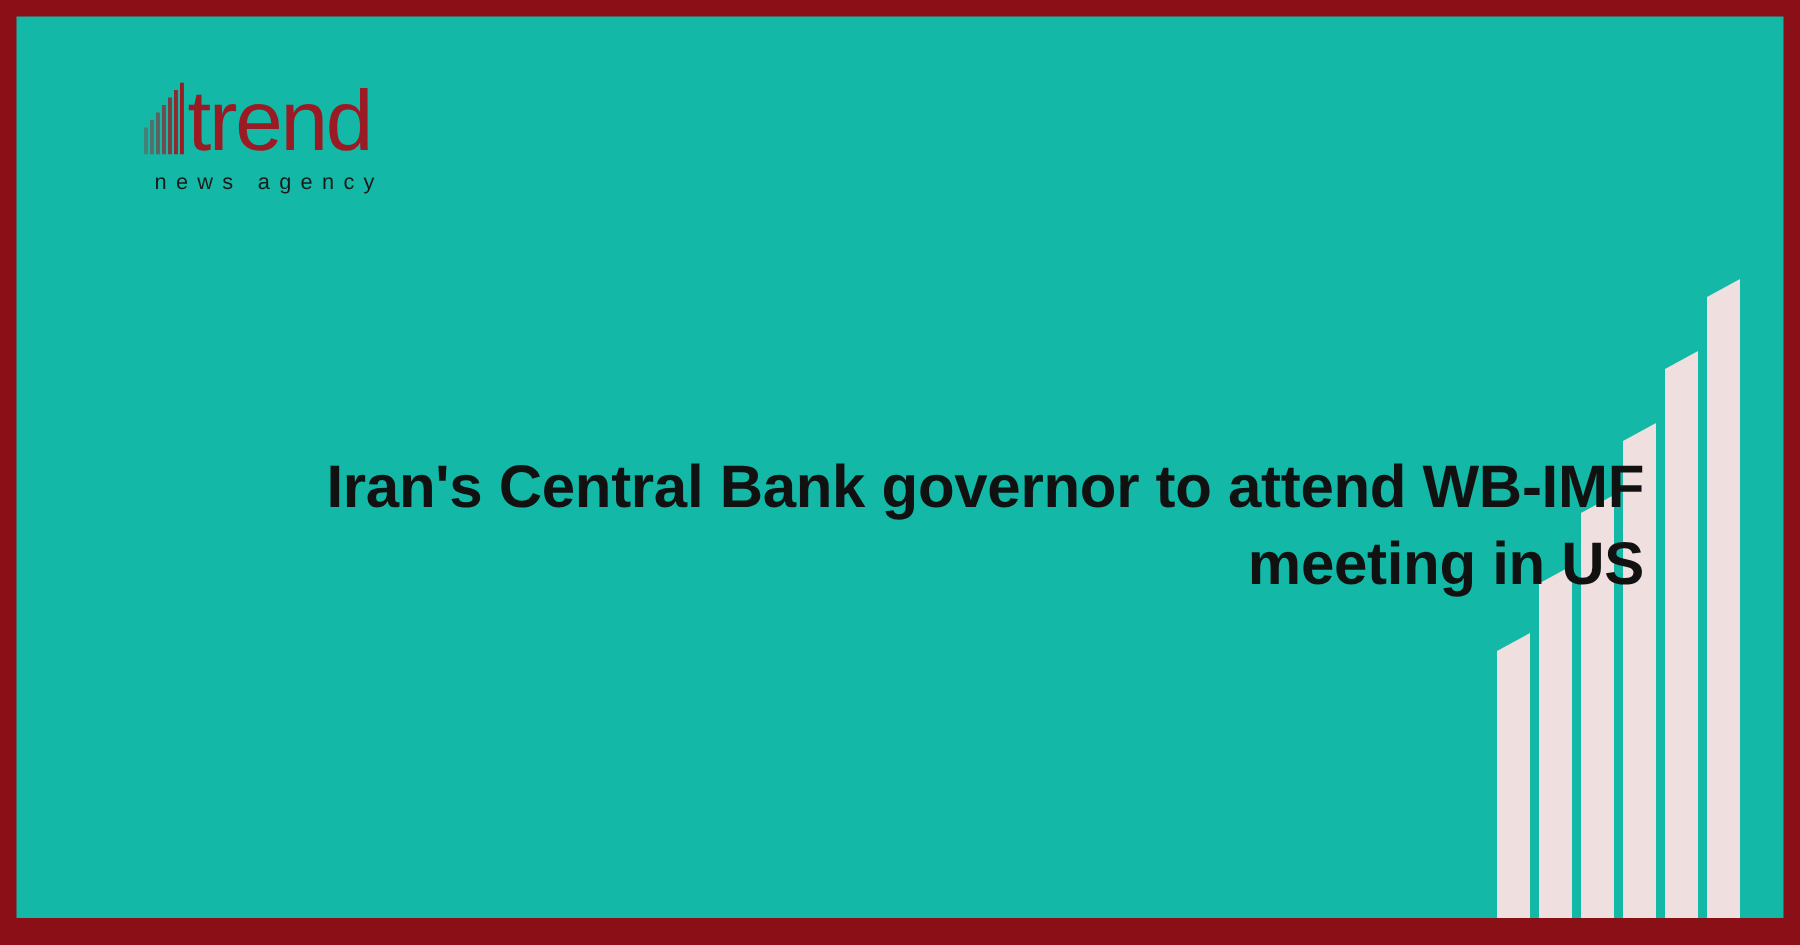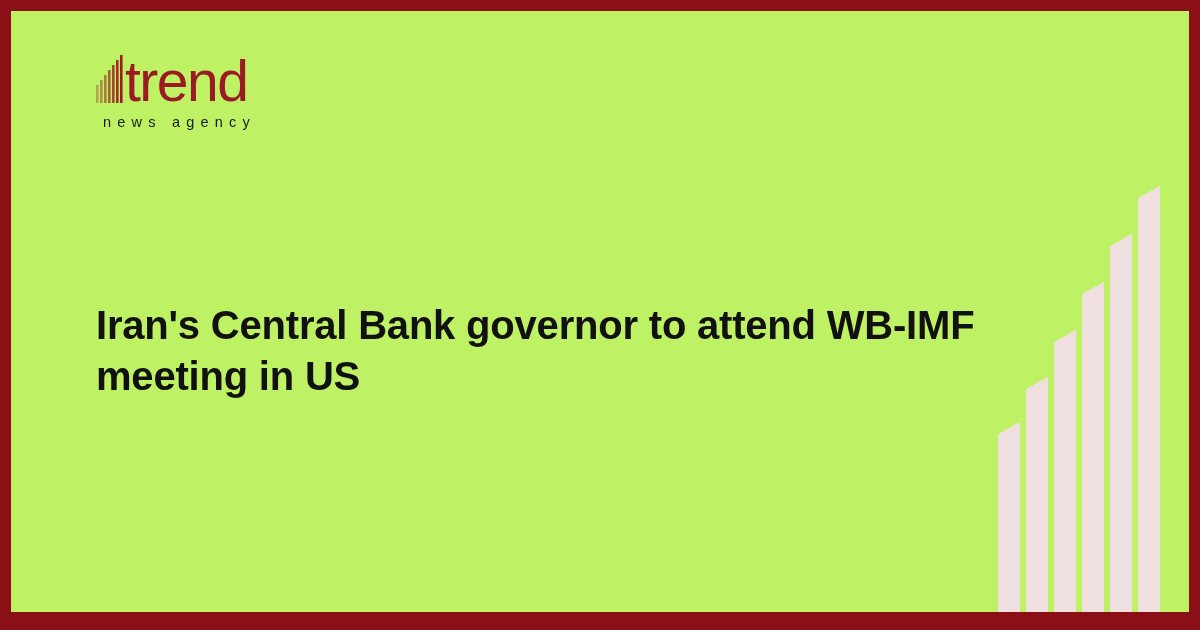--- a/index.html
+++ b/index.html
@@ -25,21 +25,21 @@
 
   
   .canvas {
     position: absolute;
     left: 11px;
     top: 11px;
     right: 11px;
     bottom: 18px;
     width: 1178px;
     height: 601px;
-    background: #bef264;
+    background: #14b8a6;
     overflow: hidden;
   }
 
   
   .watermark {
     position: absolute;
     right: 11px;
     bottom: 0px;
     width: 190px;
     height: 440px;
@@ -101,20 +101,21 @@
     position: absolute;
     left: 85px;
     top: 262px;
     width: 1000px;
     font-family: "Liberation Sans", sans-serif;
     font-size: 40px;
     font-weight: bold;
     line-height: 1.28;
     color: #111111;
     letter-spacing: -0.2px;
+    text-align: right;
   }
 </style>
 </head>
 <body>
 
 <div class="card">
 
   <div class="canvas">
 
     <div class="watermark">

